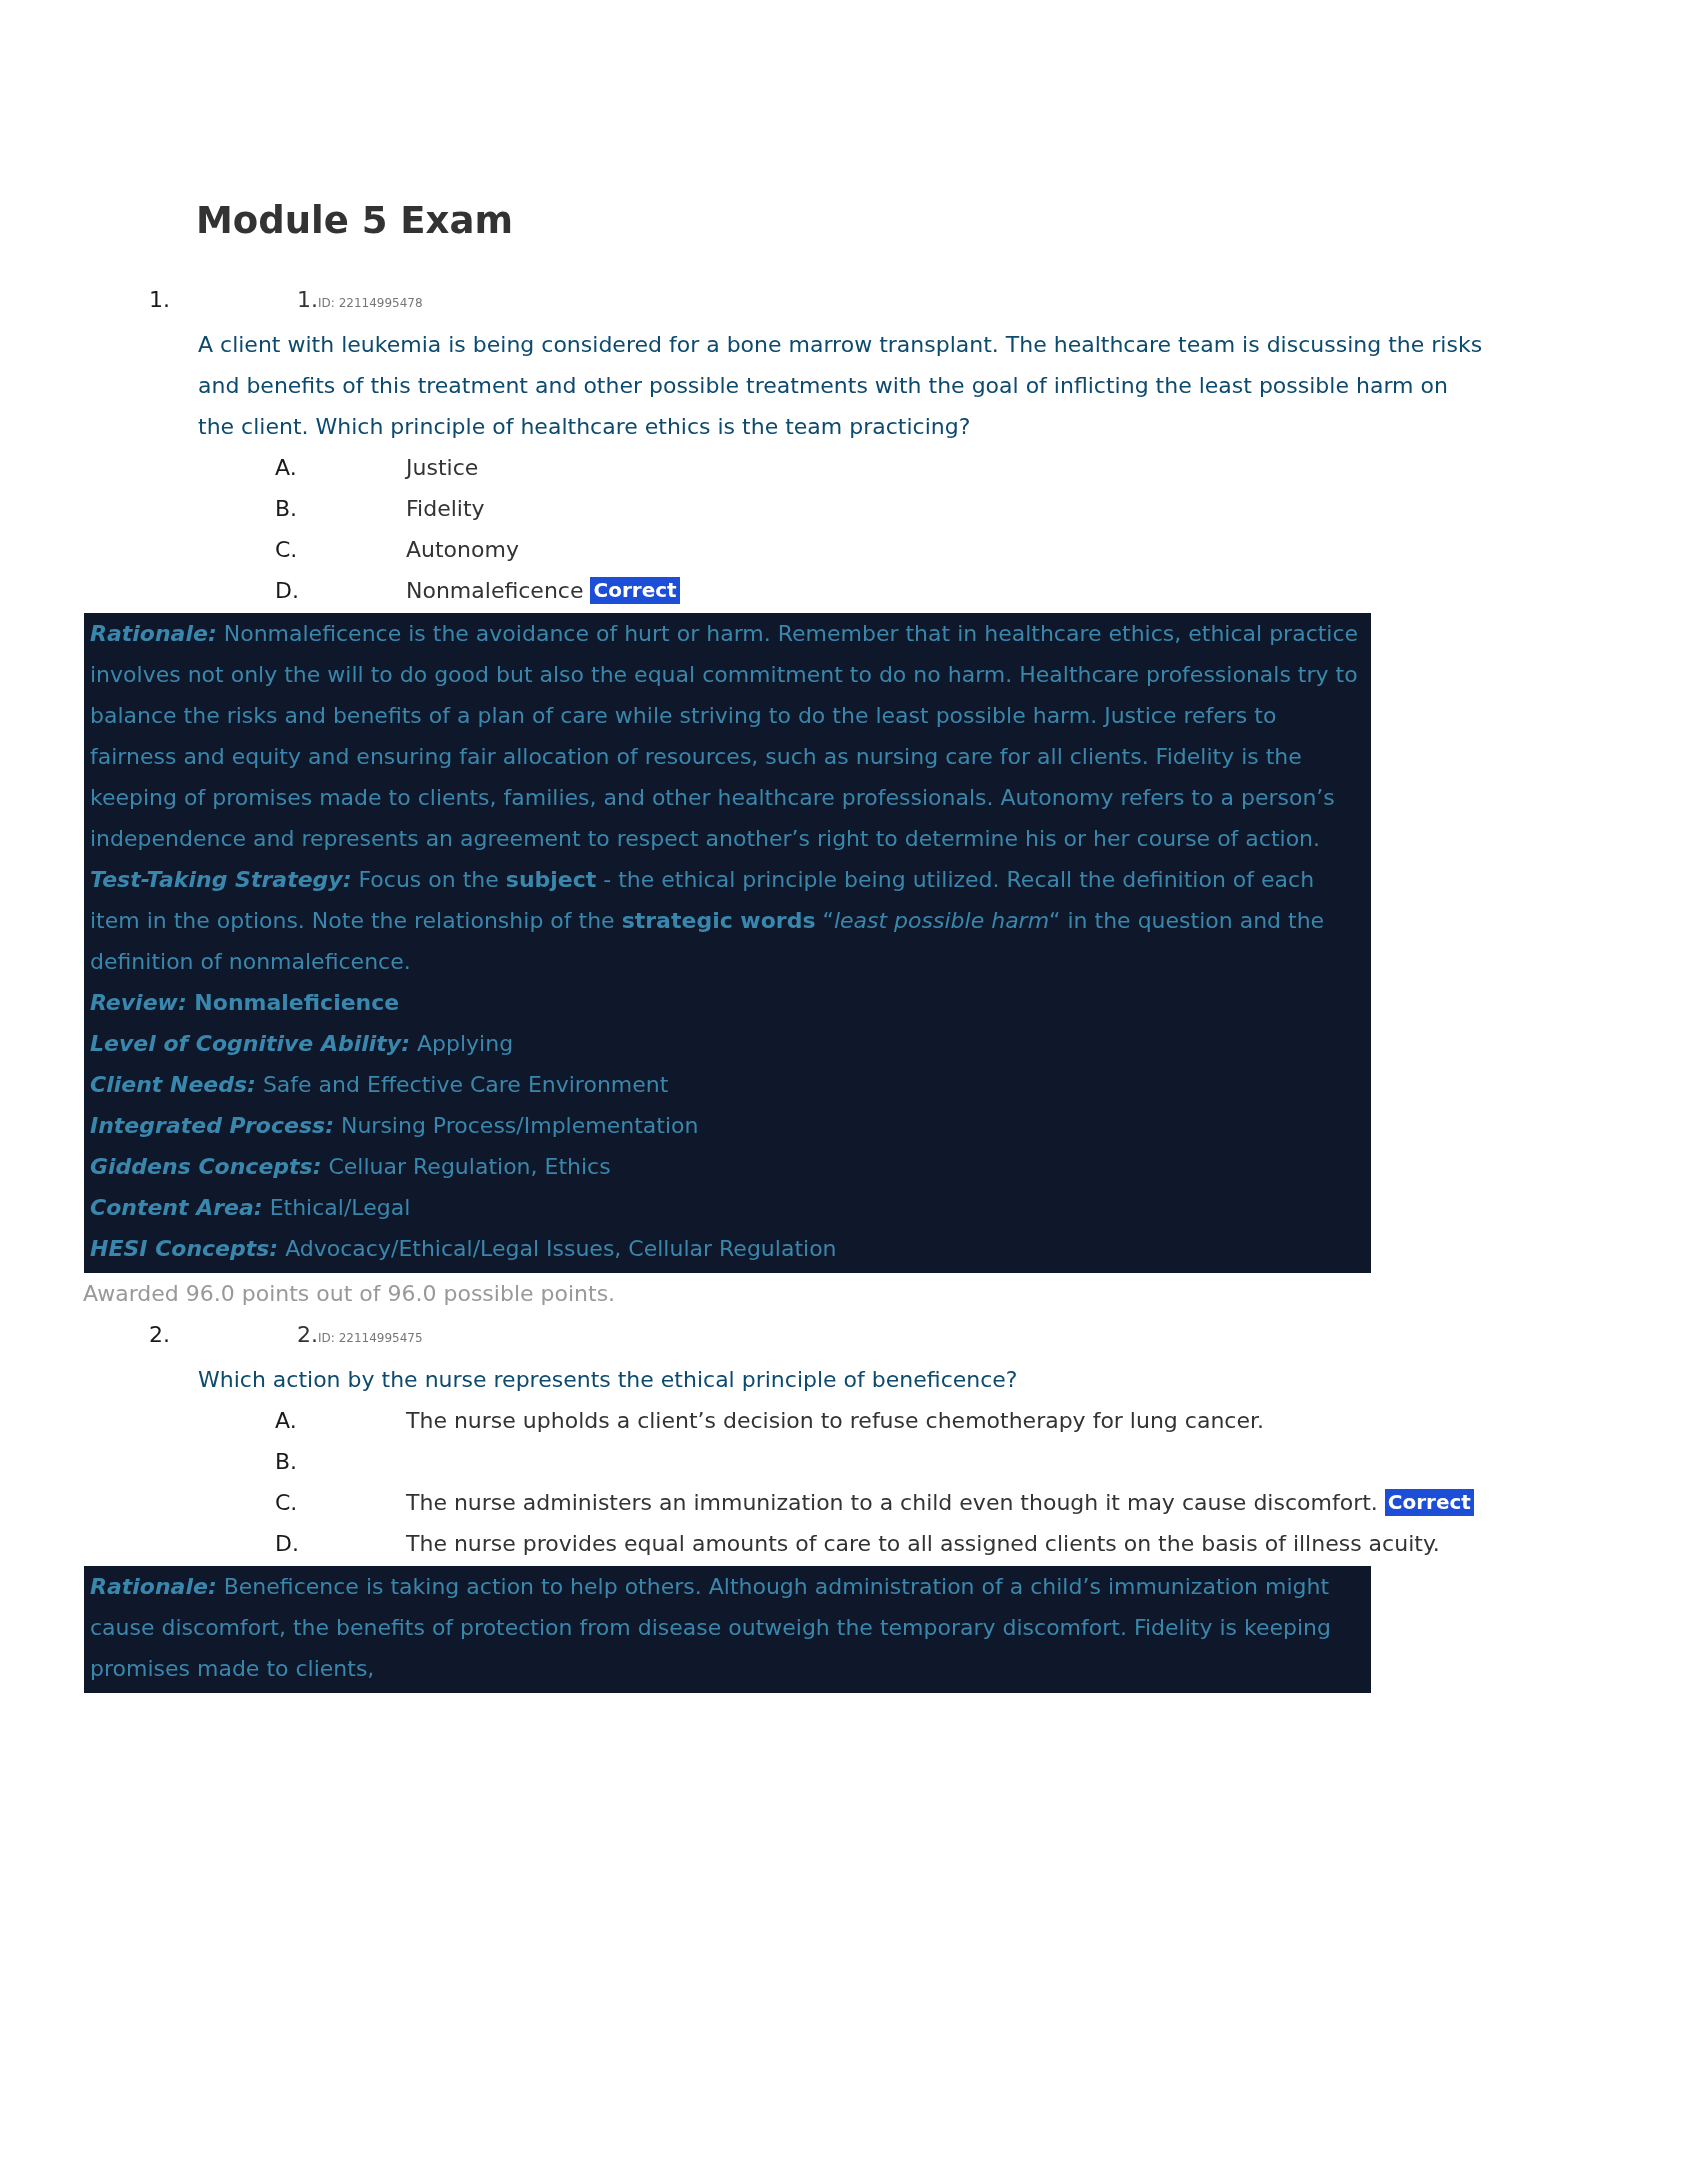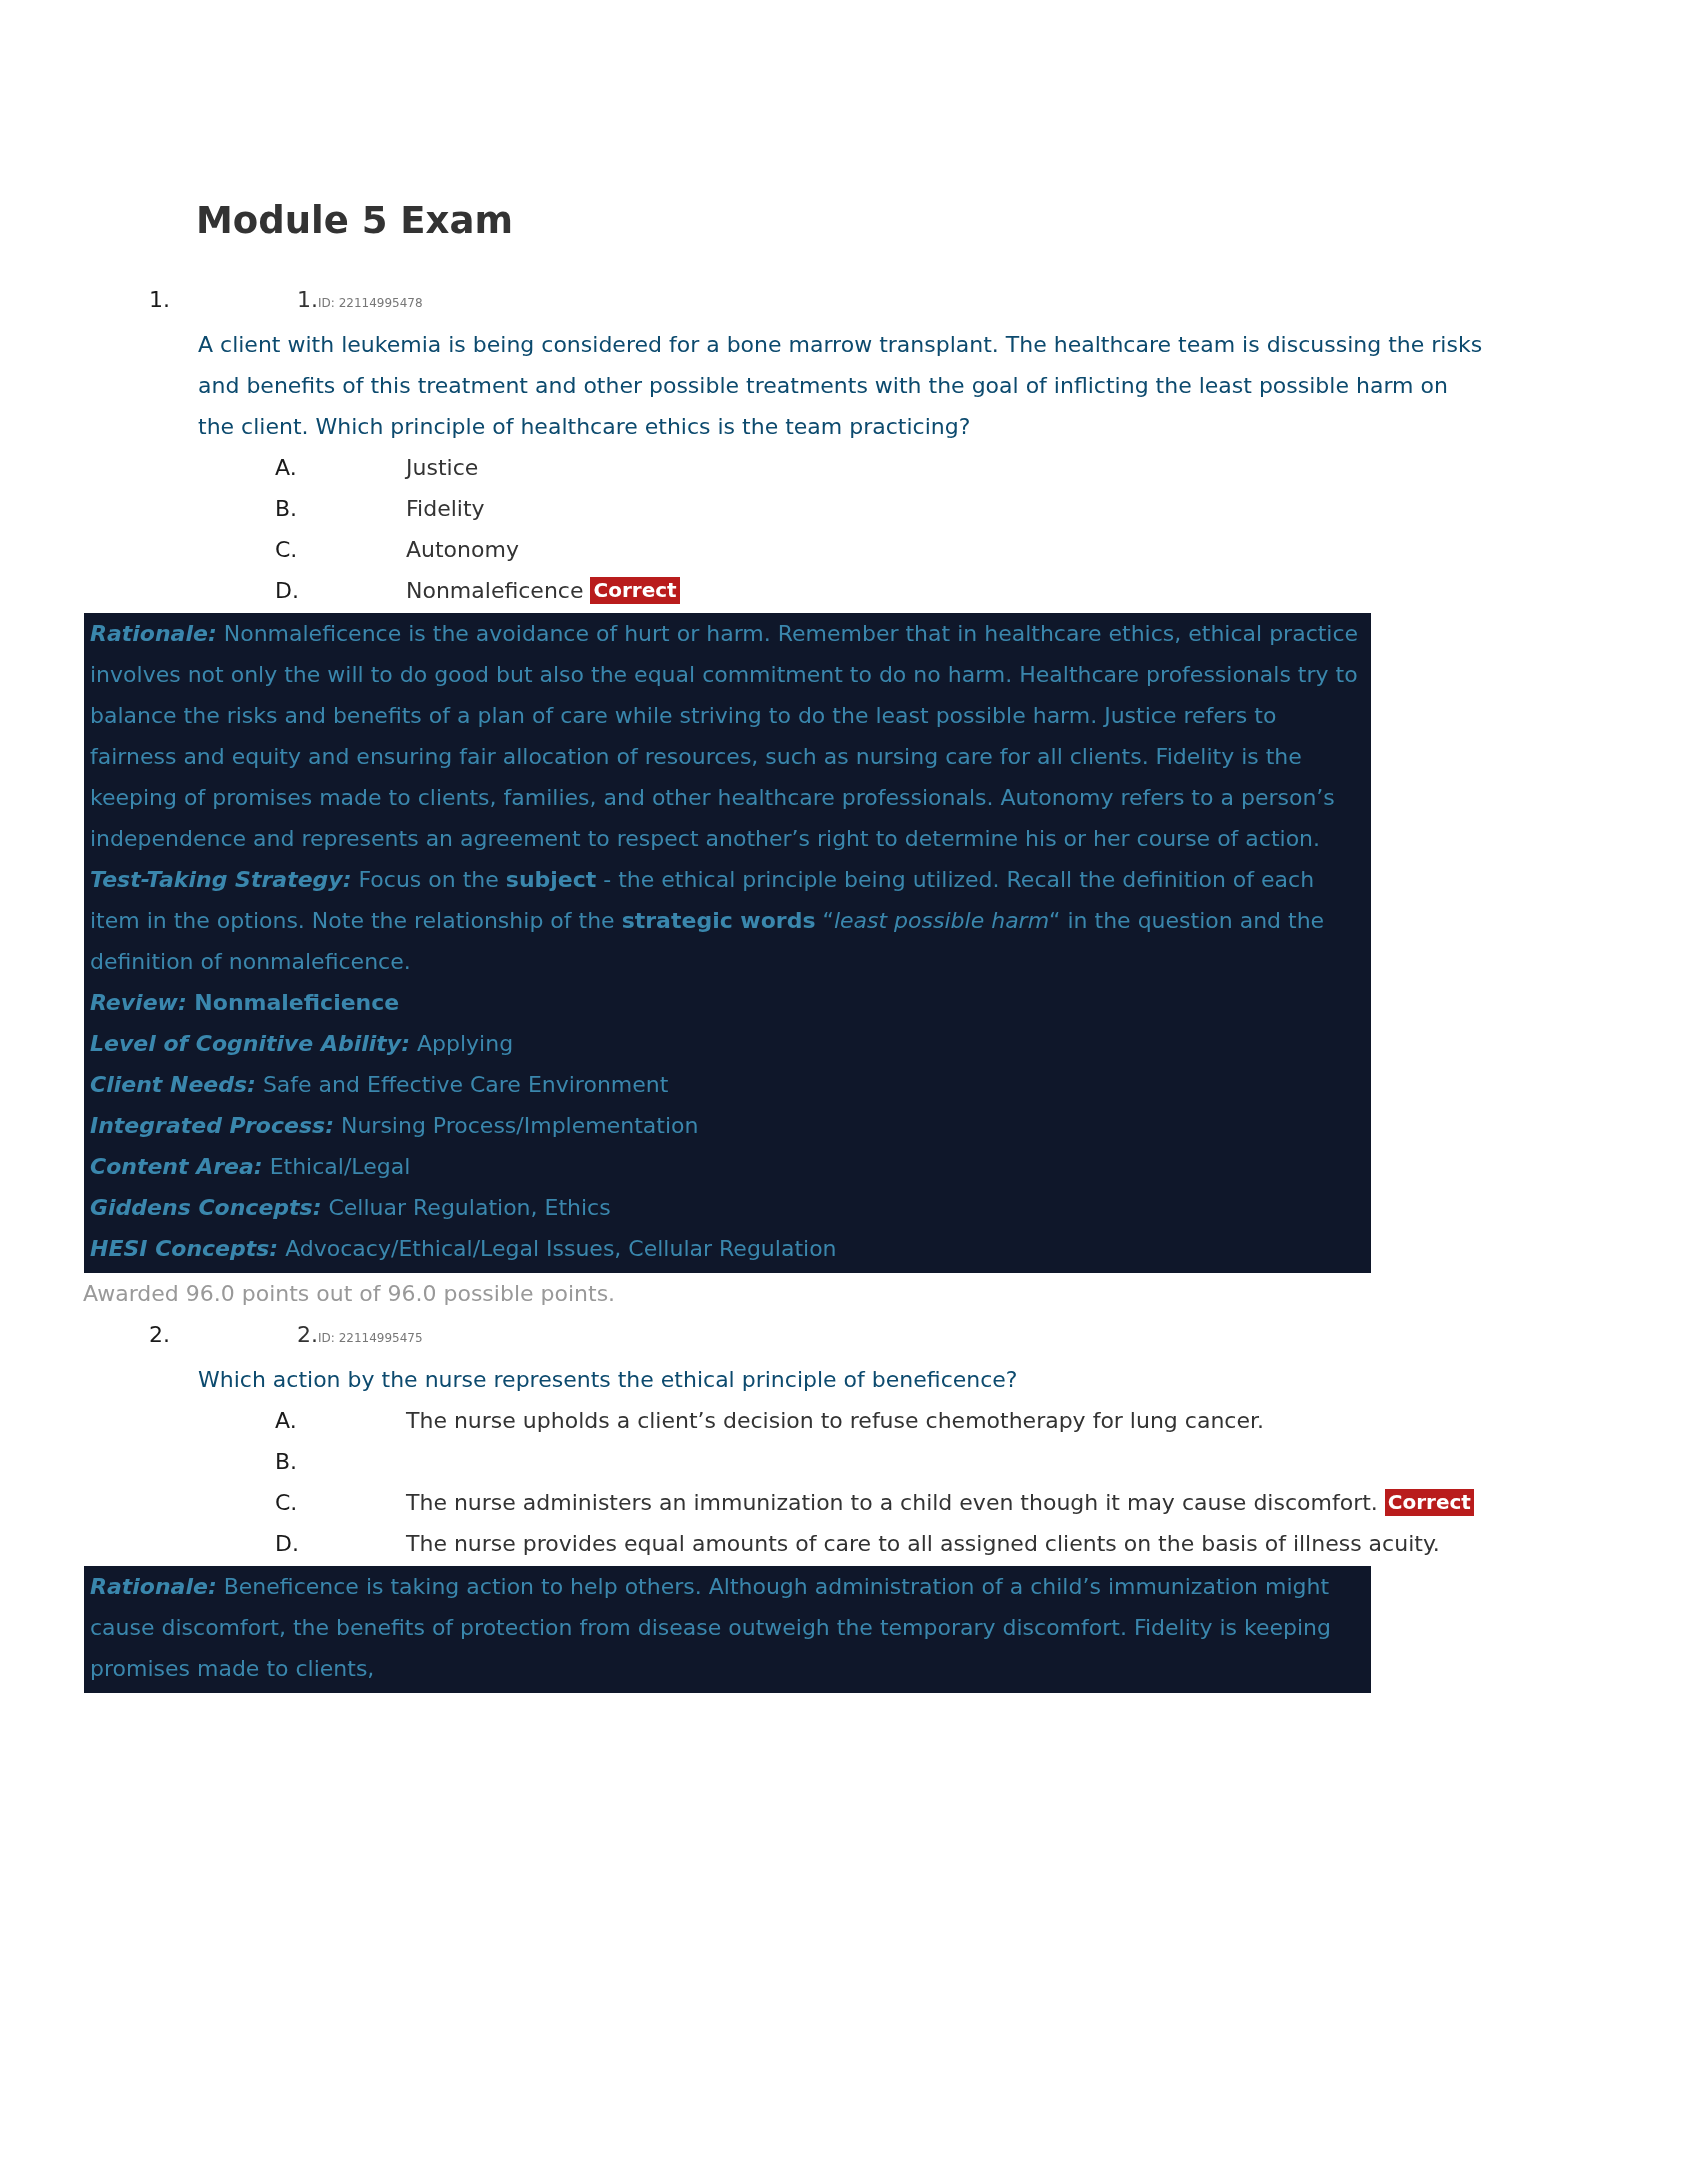--- a/index.html
+++ b/index.html
@@ -19,21 +19,21 @@
   .qhead .inner-num { color: #333; }
   .qhead .qid { font-size: 12px; color: #777777; }
   .qtext { margin: 0; padding-left: 198px; width: 1287px; color: #0c4a6e; }
   .opts { margin: 0; padding: 0; list-style: none; }
   .opt { position: relative; padding-left: 322px; width: 1168px; color: #333333; }
   .opt .letter { position: absolute; left: 275px; top: 0; color: #1a1a1a; }
   .opt .otext { display: inline; margin-top: 44px; }
   .opt .lead { display: inline-block; width: 84px; }
   .q1 .opt .lead { width: 84px; }
   .badge {
-    display: inline-block; background: #b91c1c; color: #ffffff; font-weight: bold;
+    display: inline-block; background: #1d4ed8; color: #ffffff; font-weight: bold;
     font-size: 20px; line-height: 27px; padding: 0 3px; vertical-align: 1px;
   }
   .rationale {
     margin: 2px 0 0 84px; width: 1275px; padding: 0 6px 4px 6px;
     background: #0f172a; color: #3a87ad; line-height: 41px;
   }
   .rationale .lbl { font-weight: bold; font-style: italic; }
   .rationale .b { font-weight: bold; }
   .rationale .i { font-style: italic; }
   .rationale p { margin: 0; }
@@ -72,22 +72,22 @@
           <span class="badge">Correct</span>
         </li>
       </ol>
       <div class="rationale">
         <p><span class="lbl">Rationale:</span><span> Nonmaleficence is the avoidance of hurt or harm. Remember that in healthcare ethics, ethical practice involves not only the will to do good but also the equal commitment to do no harm. Healthcare professionals try to balance the risks and benefits of a plan of care while striving to do the least possible harm. Justice refers to fairness and equity and ensuring fair allocation of resources, such as nursing care for all clients. Fidelity is the keeping of promises made to clients, families, and other healthcare professionals. Autonomy refers to a person’s independence and represents an agreement to respect another’s right to determine his or her course of action.</span></p>
         <p><span class="lbl">Test-Taking Strategy:</span><span> Focus on the </span><span class="b">subject</span><span> - the ethical principle being utilized. Recall the definition of each item in the options. Note the relationship of the </span><span class="b">strategic words</span><span> “</span><span class="i">least possible harm</span><span>“ in the question and the definition of nonmaleficence.</span></p>
         <p><span class="lbl">Review:</span><span class="b"> Nonmaleficience</span></p>
         <p><span class="lbl">Level of Cognitive Ability:</span><span> Applying</span></p>
         <p><span class="lbl">Client Needs:</span><span> Safe and Effective Care Environment</span></p>
         <p><span class="lbl">Integrated Process:</span><span> Nursing Process/Implementation</span></p>
+        <p><span class="lbl">Giddens Concepts:</span><span> Celluar Regulation, Ethics</span></p>
         <p><span class="lbl">Content Area:</span><span> Ethical/Legal</span></p>
-        <p><span class="lbl">Giddens Concepts:</span><span> Celluar Regulation, Ethics</span></p>
         <p><span class="lbl">HESI Concepts:</span><span> Advocacy/Ethical/Legal Issues, Cellular Regulation</span></p>
       </div>
       <p class="awarded">Awarded 96.0 points out of 96.0 possible points.</p>
     </li>
 
     <li class="q q2">
       <span class="qnum">2.</span>
       <div class="qhead">
         <span class="inner-num">2.</span><span class="qid">ID: 22114995475</span>
       </div>

